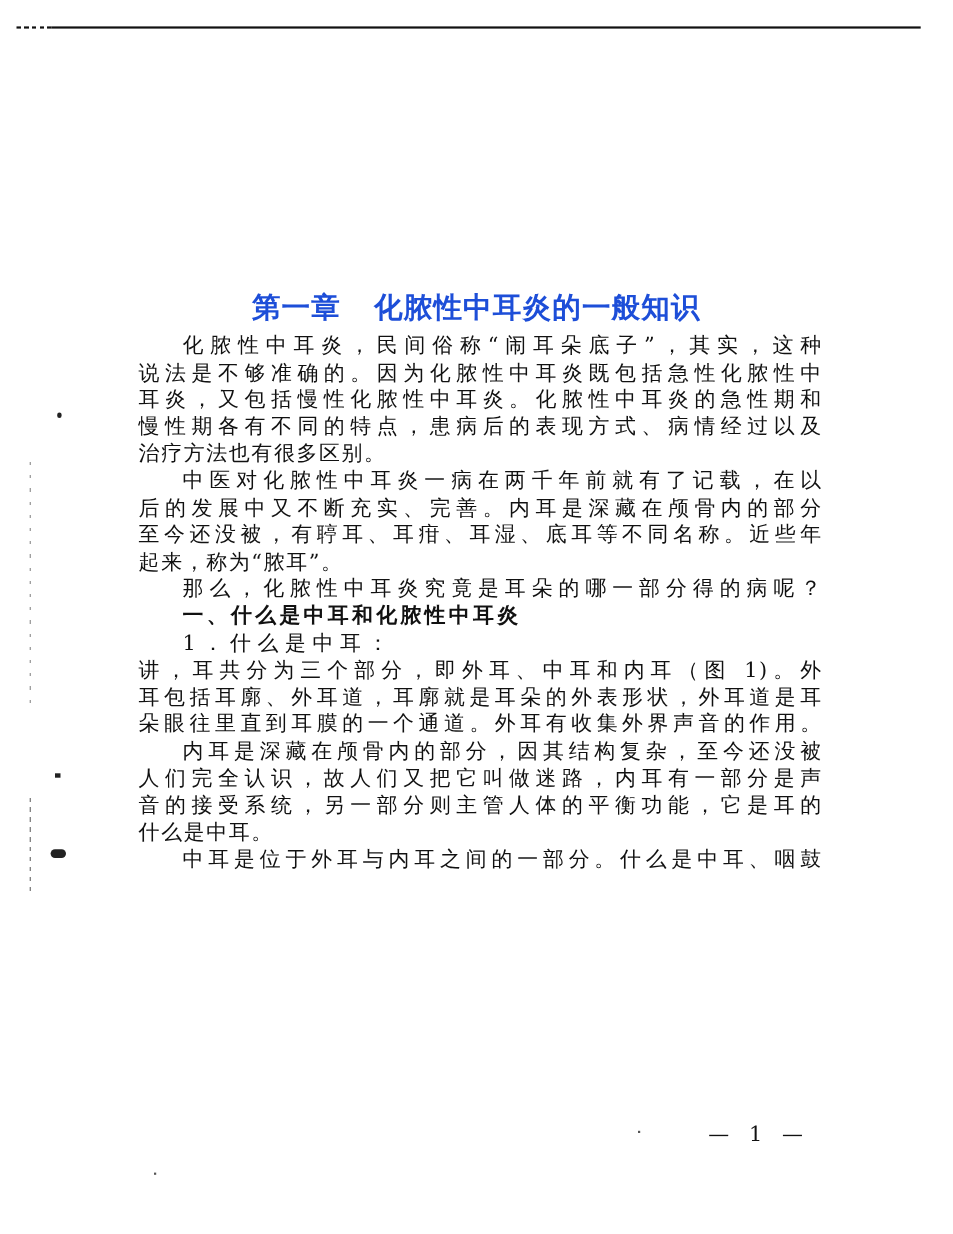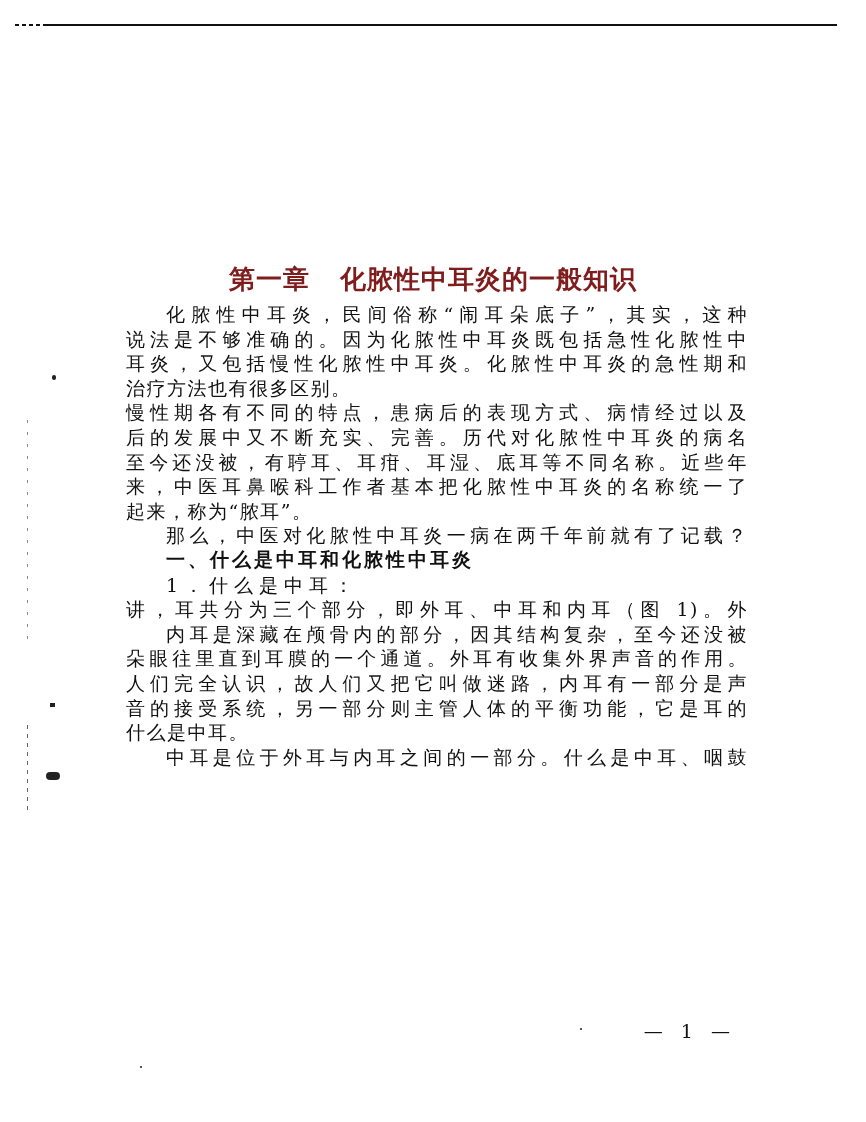--- a/index.html
+++ b/index.html
@@ -34,21 +34,21 @@
     .chapter-title {
       position: absolute;
       left: 0;
       width: 866px;
       top: 262px;
       text-align: center;
       font-family: "DejaVu Sans", "Liberation Sans", sans-serif;
       font-weight: bold;
       font-size: 26px;
       letter-spacing: 1px;
-      color: #7f1d1d;
+      color: #1d4ed8;
     }
     .chapter-title .gap { display: inline-block; width: 30px; }
     .text-block {
       position: absolute;
       left: 126px;
       top: 302px;
       width: 622px;
     }
     .line {
       height: 24.6px;
@@ -101,32 +101,33 @@
 <div class="top-rule" style="left:47px;width:790px;"></div>
 
 <h1 class="chapter-title" style="margin:0;">
   <span>第一章</span><span class="gap"></span><span>化脓性中耳炎的一般知识</span>
 </h1>
 
 <div class="text-block">
   <div class="line indent">化脓性中耳炎，民间俗称“闹耳朵底子”，其实，这种</div>
   <div class="line">说法是不够准确的。因为化脓性中耳炎既包括急性化脓性中</div>
   <div class="line">耳炎，又包括慢性化脓性中耳炎。化脓性中耳炎的急性期和</div>
+  <div class="line">慢性期各有不同的特点，患病后的表现方式、病情经过以及</div>
   <div class="line last">治疗方法也有很多区别。</div>
-  <div class="line">慢性期各有不同的特点，患病后的表现方式、病情经过以及</div>
-  <div class="line">后的发展中又不断充实、完善。历代对化脓性中耳炎的病名</div>
+  <div class="line indent">中医对化脓性中耳炎一病在两千年前就有了记载，在以</div>
+  <div class="line">后的发展中又不断充实、完善。内耳是深藏在颅骨内的部分</div>
   <div class="line">至今还没被，有聤耳、耳疳、耳湿、底耳等不同名称。近些年</div>
-  <div class="line">来，中医耳鼻喉科工作者基本把化脓性中耳炎的名称统一了</div>
   <div class="line last">起来，称为“脓耳”。</div>
-  <div class="line indent">那么，中医对化脓性中耳炎一病在两千年前就有了记载？</div>
+  <div class="line indent">那么，化脓性中耳炎究竟是耳朵的哪一部分得的病呢？</div>
   <div class="line heading">一、什么是中耳和化脓性中耳炎</div>
   <div class="line sub">1．什么是中耳：</div>
   <div class="line">讲，耳共分为三个部分，即外耳、中耳和内耳（图 1)。外</div>
+  <div class="line">耳包括耳廓、外耳道，耳廓就是耳朵的外表形状，外耳道是耳</div>
+  <div class="line">朵眼往里直到耳膜的一个通道。外耳有收集外界声音的作用。</div>
   <div class="line indent">内耳是深藏在颅骨内的部分，因其结构复杂，至今还没被</div>
-  <div class="line">朵眼往里直到耳膜的一个通道。外耳有收集外界声音的作用。</div>
   <div class="line">人们完全认识，故人们又把它叫做迷路，内耳有一部分是声</div>
   <div class="line">音的接受系统，另一部分则主管人体的平衡功能，它是耳的</div>
   <div class="line last">什么是中耳。</div>
   <div class="line indent">中耳是位于外耳与内耳之间的一部分。什么是中耳、咽鼓</div>
 </div>
 
 <div class="page-number">— 1 —</div>
 
 <div class="margin-mark" style="left:52px;top:375px;width:4px;height:5px;border-radius:2px;"></div>
 <div class="margin-mark" style="left:50px;top:703px;width:5px;height:4px;"></div>

